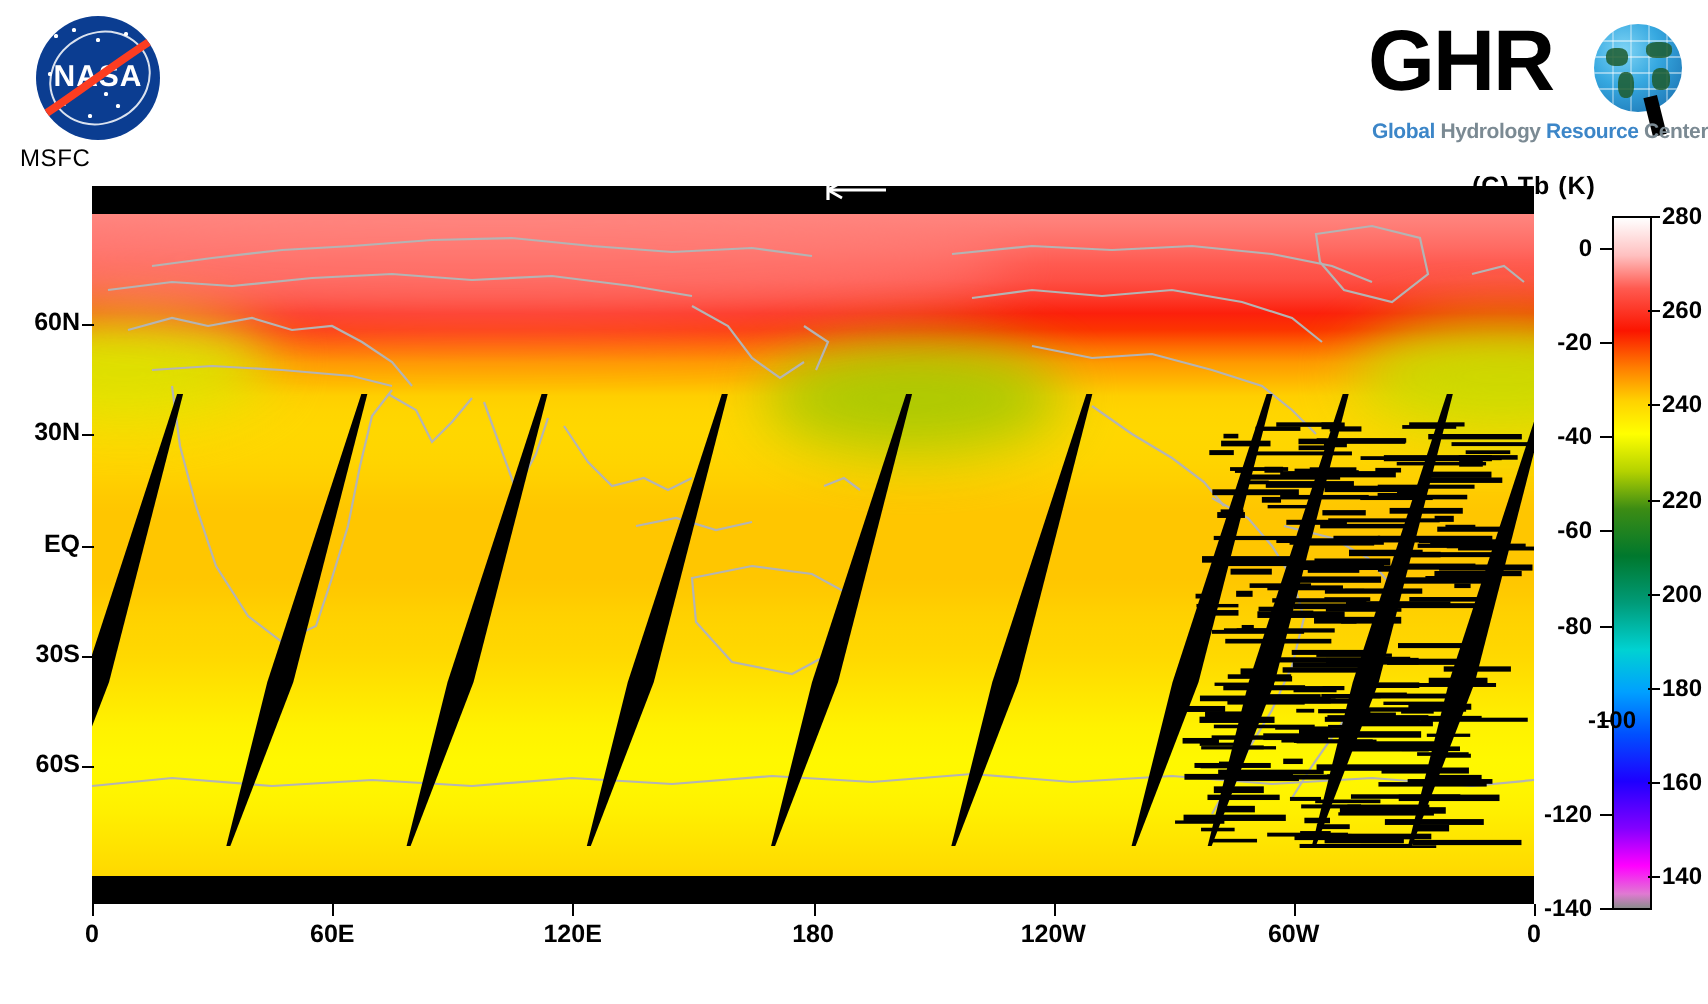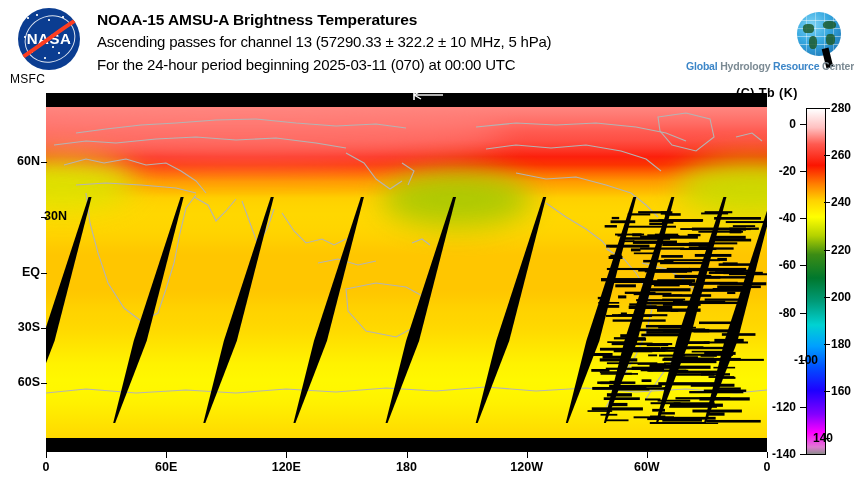--- a/index.html
+++ b/index.html
@@ -93,27 +93,23 @@
       </div>
       <div class="mb-orbit"></div>
       <div class="mb-text">NASA</div>
       <svg class="mb-swoosh" viewBox="0 0 72 54">
         <path d="M4 48 C26 34 48 16 70 3" stroke="#fc3d21" stroke-width="4" fill="none" stroke-linecap="round"></path>
       </svg>
     </div>
     <div class="msfc">MSFC</div>
   </div>
 
-  <div id="titles">
-    <div class="t1">NOAA-15 AMSU-A Brightness Temperatures</div>
-    <div class="t2">Ascending passes for channel 13 (57290.33 ± 322.2 ± 10 MHz, 5 hPa)</div>
-    <div class="t3">For the 24-hour period beginning 2025-03-11 (070) at 00:00 UTC</div>
-  </div>
 
   <div id="ghrc">
+    <div class="ghrc-word">GHR</div>
     <div class="ghrc-globe">
       <div class="lat" style="top:8px"></div>
         <div class="lat" style="top:16px"></div>
       <div class="lat" style="top:24px"></div>
         <div class="lat" style="top:32px"></div>
       <div class="lon" style="left:9px"></div>
         <div class="lon" style="left:18px"></div>
       <div class="lon" style="left:27px"></div>
         <div class="lon" style="left:36px"></div>
       <div class="ghrc-land" style="left:6px;top:12px;width:11px;height:9px;border-radius:40%"></div>
@@ -428,21 +424,21 @@
   </div>
   <svg class="arrow-mark" viewBox="0 0 34 12">
     <path d="M3 1 L3 11" stroke="#fff" stroke-width="1.6"></path>
     <path d="M3 6 L32 6" stroke="#fff" stroke-width="1.4"></path>
     <path d="M3 6 L10 2 M3 6 L10 10" stroke="#fff" stroke-width="1.4" fill="none"></path>
   </svg>
 
   <div id="yaxis">
       <div class="ytick" style="left: 0px; top: 154.168px;">60N</div>
       <div class="ytickline" style="left: 41px; top: 162.168px;"></div>
-      <div class="ytick" style="left: 0px; top: 209.332px; padding-left: 27px;">30N</div>
+      <div class="ytick" style="left: 0px; top: 209.332px;">30N</div>
       <div class="ytickline" style="left: 41px; top: 217.332px;"></div>
       <div class="ytick" style="left: 0px; top: 264.5px;">EQ</div>
       <div class="ytickline" style="left: 41px; top: 272.5px;"></div>
       <div class="ytick" style="left: 0px; top: 319.668px;">30S</div>
       <div class="ytickline" style="left: 41px; top: 327.668px;"></div>
       <div class="ytick" style="left: 0px; top: 374.832px;">60S</div>
       <div class="ytickline" style="left: 41px; top: 382.832px;"></div>
     </div>
   <div id="xaxis">
       <div class="xtickline" style="left: 46px; top: 452px;"></div>
@@ -472,21 +468,21 @@
       <div class="ktick" style="left: 831px; top: 195.419px;">240</div>
       <div class="ktickline" style="left: 824px; top: 249.645px;"></div>
       <div class="ktick" style="left: 831px; top: 242.645px;">220</div>
       <div class="ktickline" style="left: 824px; top: 296.837px;"></div>
       <div class="ktick" style="left: 831px; top: 289.837px;">200</div>
       <div class="ktickline" style="left: 824px; top: 344.064px;"></div>
       <div class="ktick" style="left: 831px; top: 337.064px;">180</div>
       <div class="ktickline" style="left: 824px; top: 391.256px;"></div>
       <div class="ktick" style="left: 831px; top: 384.256px;">160</div>
       <div class="ktickline" style="left: 824px; top: 438.483px;"></div>
-      <div class="ktick" style="left: 813px; top: 431.483px;">140</div>
+      <div class="ktick" style="left: 831px; top: 431.483px;">140</div>
       <div class="ctickline" style="left: 800px; top: 123.823px;"></div>
       <div class="ctick" style="left: 754px; top: 116.823px;">0</div>
       <div class="ctickline" style="left: 800px; top: 171.015px;"></div>
       <div class="ctick" style="left: 754px; top: 164.015px;">-20</div>
       <div class="ctickline" style="left: 800px; top: 218.242px;"></div>
       <div class="ctick" style="left: 754px; top: 211.242px;">-40</div>
       <div class="ctickline" style="left: 800px; top: 265.434px;"></div>
       <div class="ctick" style="left: 754px; top: 258.434px;">-60</div>
       <div class="ctickline" style="left: 800px; top: 312.661px;"></div>
       <div class="ctick" style="left: 754px; top: 305.661px;">-80</div>

